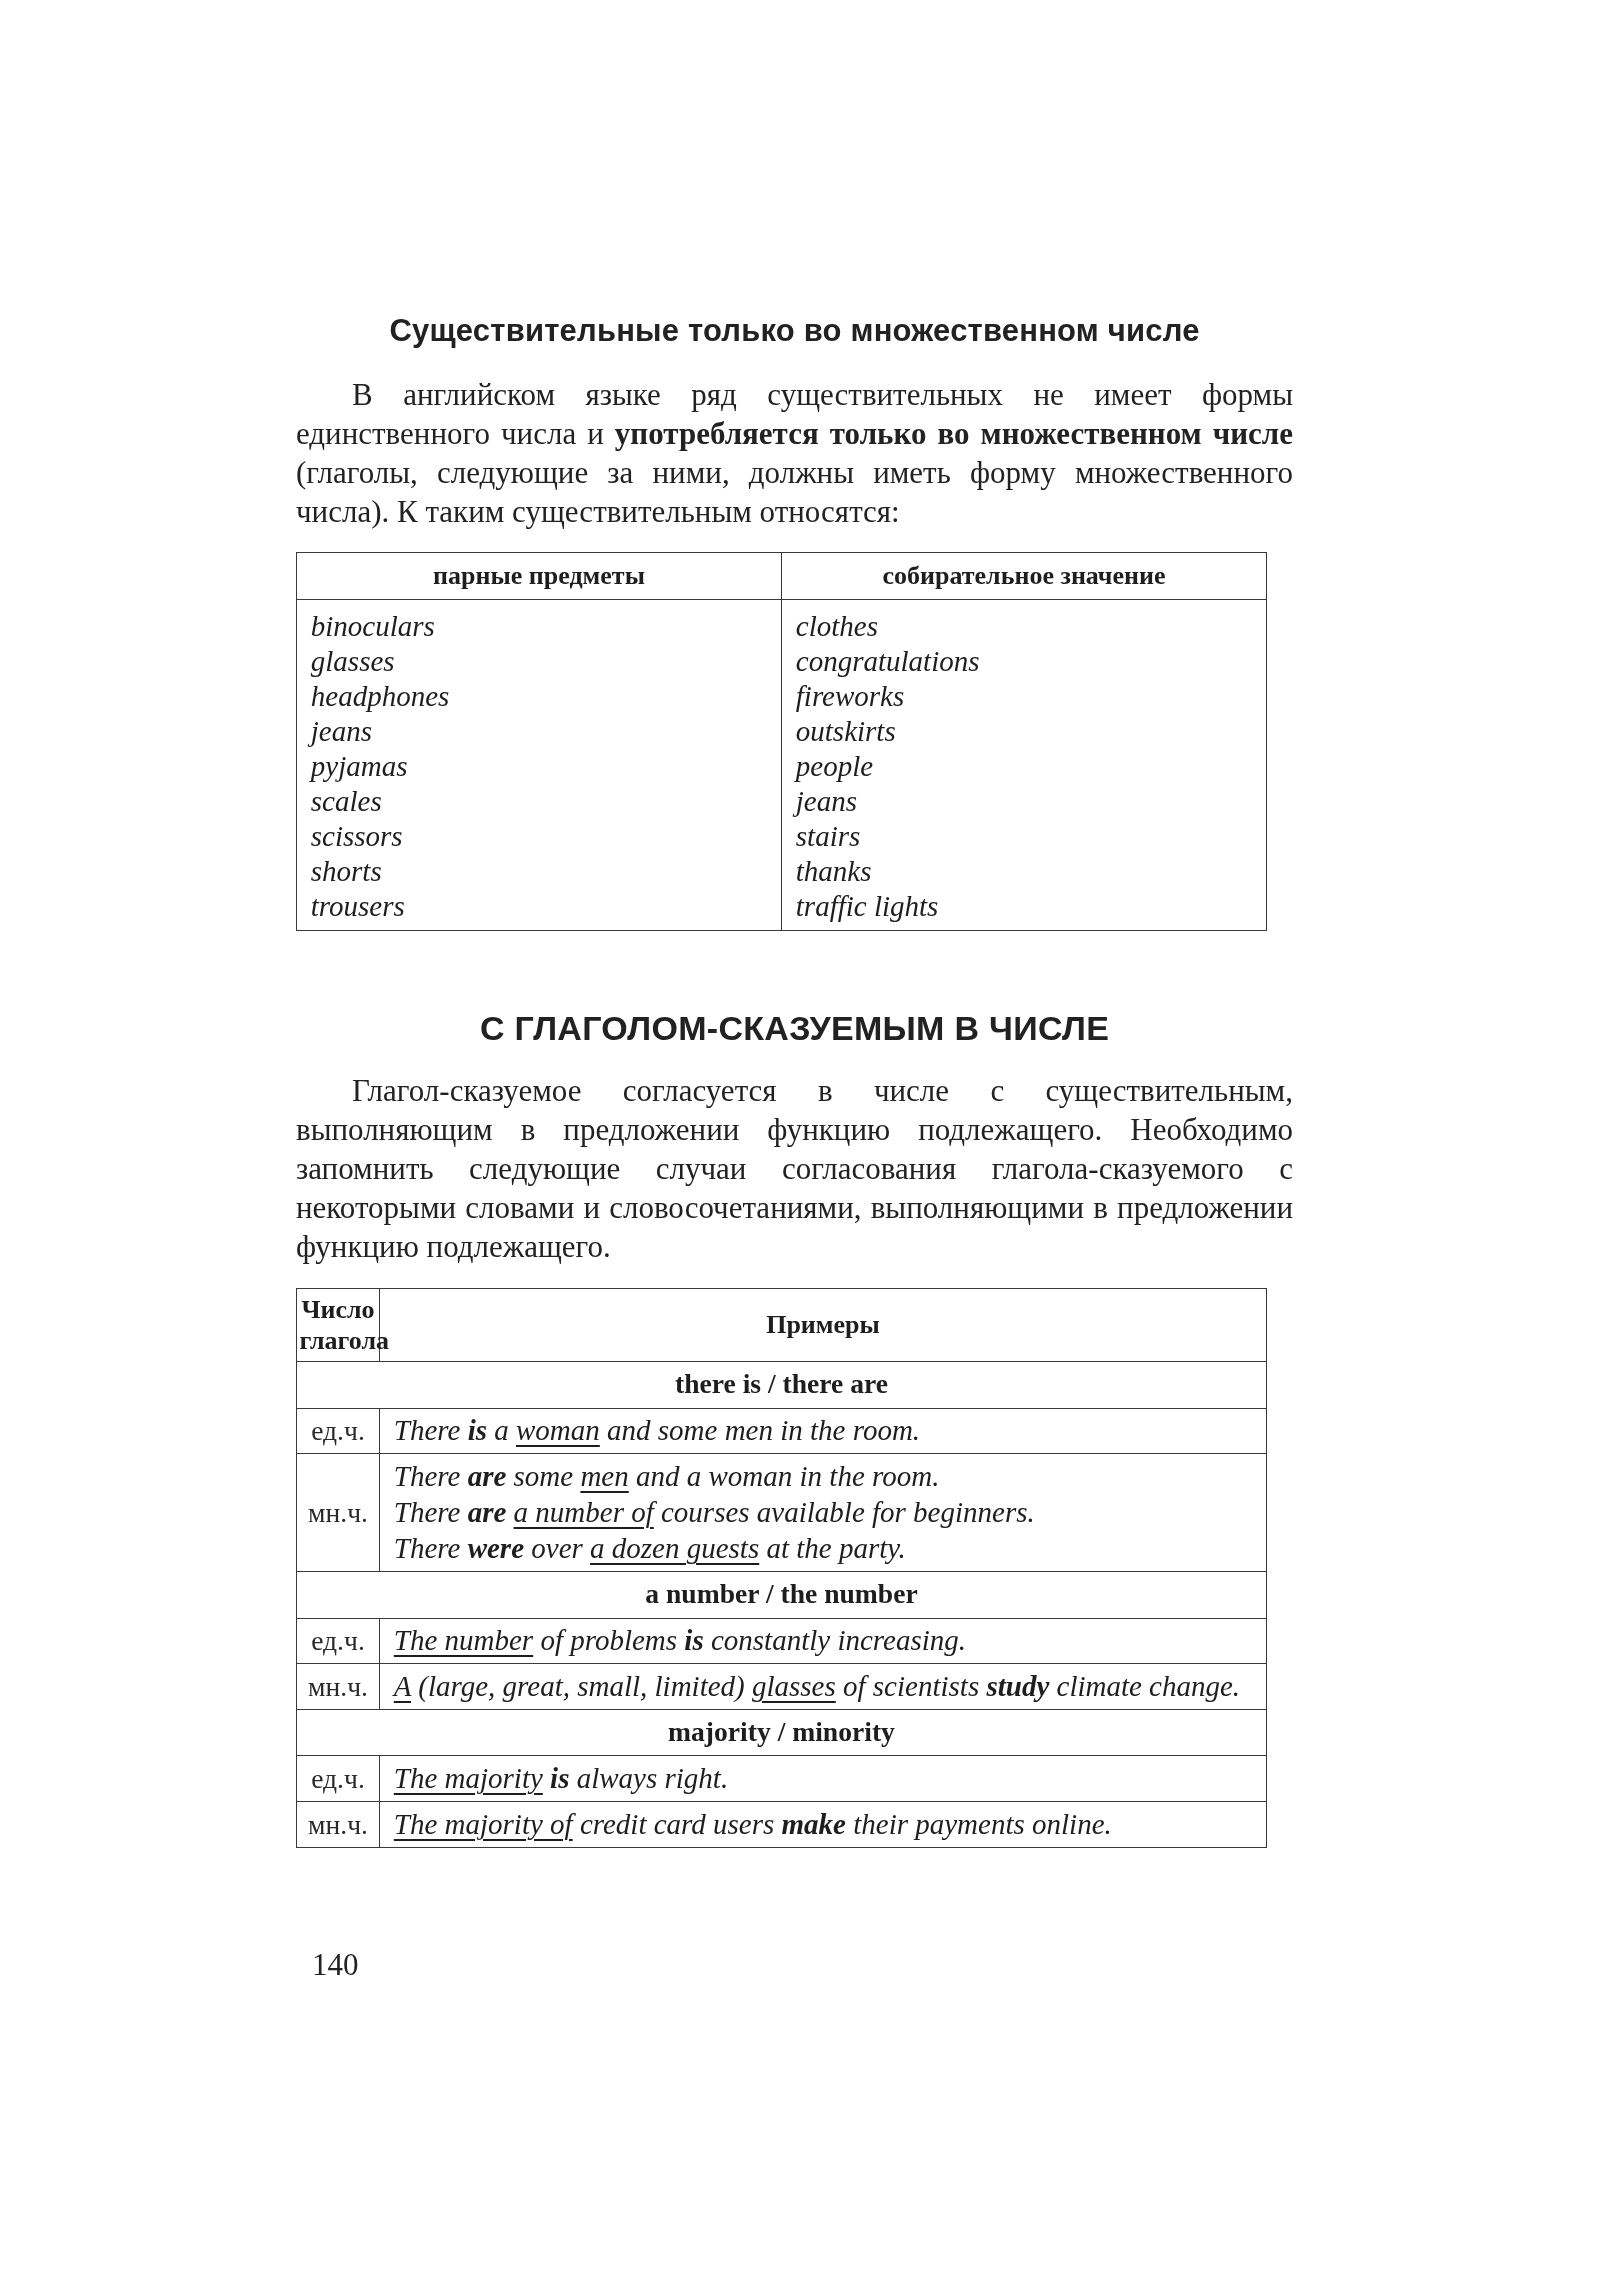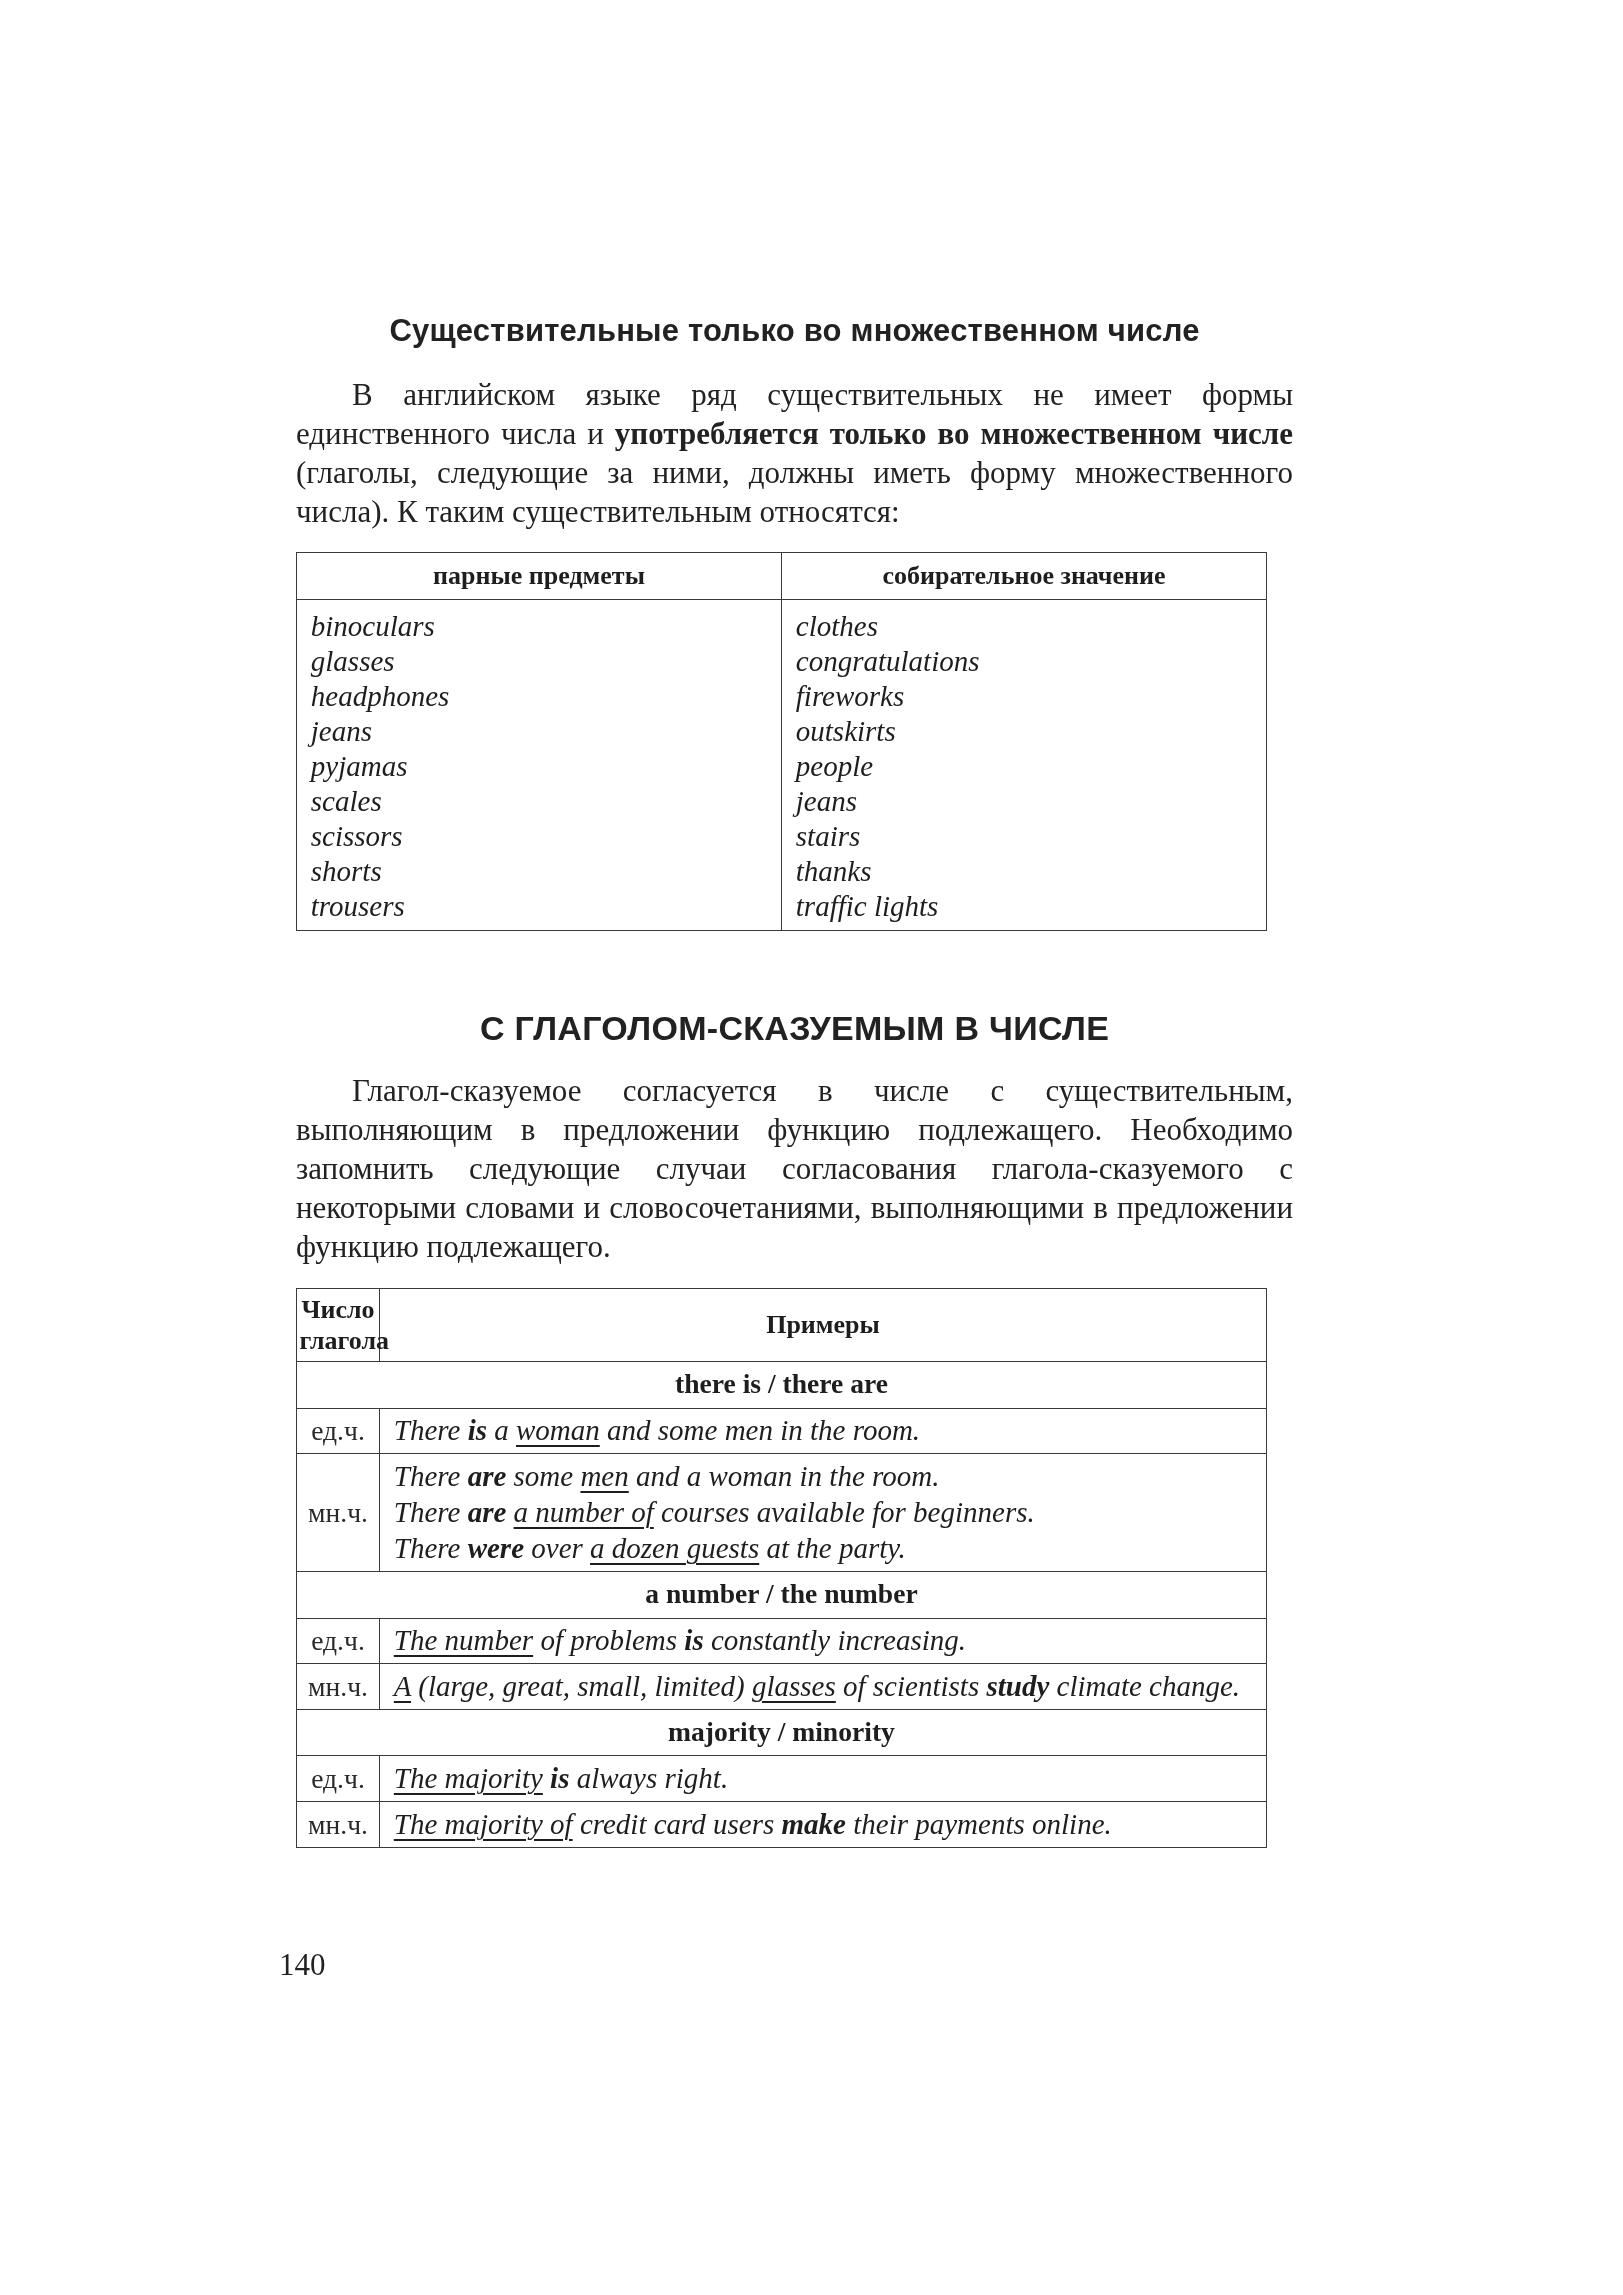--- a/index.html
+++ b/index.html
@@ -105,21 +105,21 @@
       font-style: italic;
       font-size: 29px;
       line-height: 36px;
       text-align: justify;
     }
     .ex-line { display: block; }
     .u { text-decoration: underline; text-decoration-thickness: 1.9px; text-underline-offset: 5px; margin-top: 16px; }
     .b { font-weight: bold; }
     .page-number {
       position: absolute;
-      left: 279px;
+      left: 312px;
       top: 1947px;
       font-size: 31px;
       color: #222;
       margin: 0;
     }
   </style>
 </head>
 <body>
 
 <div class="page">

